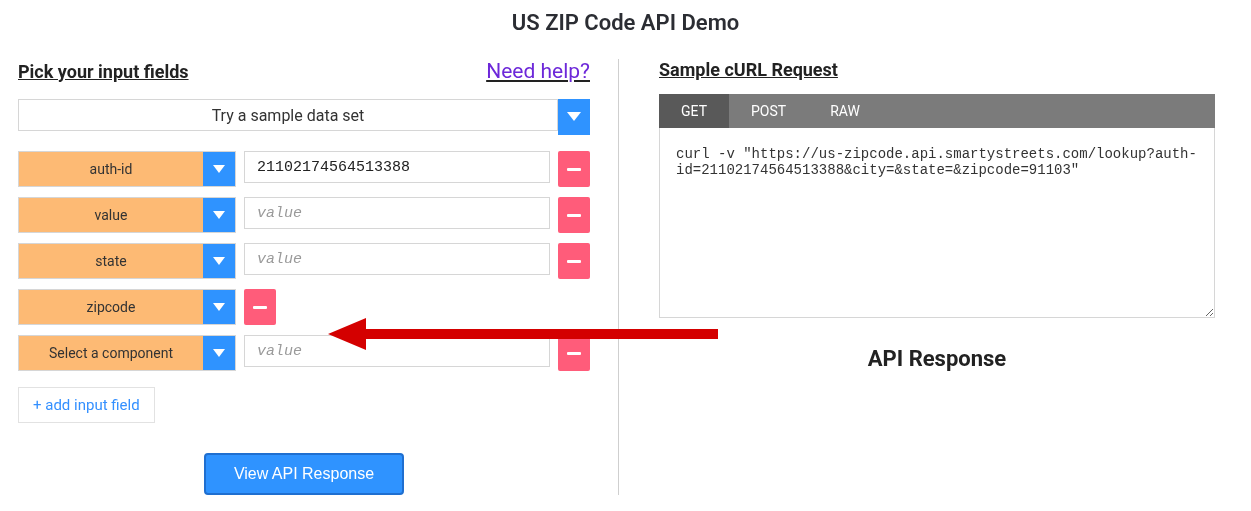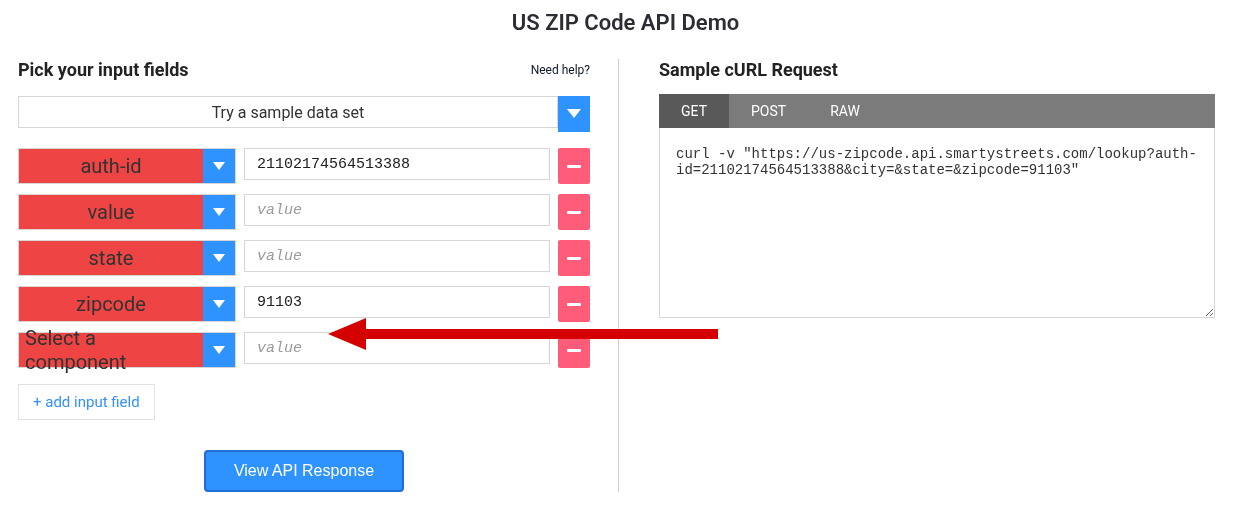--- a/index.html
+++ b/index.html
@@ -32,29 +32,30 @@
     flex: 1;
     border-left: 1px solid #cfcfcf;
     padding-left: 40px;
     padding-right: 18px;
   }
   .section-header {
     display: flex;
     justify-content: space-between;
     align-items: center;
     margin-bottom: 16px;
+    text-decoration: underline;
   }
   .section-title {
     font-size: 18px;
     font-weight: 700;
     color: #222;
   }
   .help-link {
-    color: #0f172a;
-    font-size: 12px;
+    color: #6d28d9;
+    font-size: 21px;
     cursor: pointer;
   }
   .sample-row {
     display: flex;
     margin-bottom: 16px;
   }
   .sample-select {
     flex: 1;
     border: 1px solid #d6d6d6;
     height: 32px;
@@ -84,23 +85,23 @@
     display: flex;
     width: 218px;
     border: 1px solid #d6d6d6;
     height: 36px;
   }
   .field-name {
     flex: 1;
     display: flex;
     align-items: center;
     justify-content: center;
-    font-size: 20px;
+    font-size: 14px;
     color: #333;
-    background: #ef4444;
+    background: #fdba74;
     padding: 0 6px;
   }
   .field-drop {
     width: 32px;
     background: #2f93ff;
     display: flex;
     align-items: center;
     justify-content: center;
     cursor: pointer;
   }
@@ -278,21 +279,20 @@
 
     <div class="field-row">
       <div class="field-name-wrap">
         <div class="field-name">zipcode</div>
         <div class="field-drop">
           <svg width="12" height="8" viewBox="0 0 12 8">
               <polygon points="0,0 12,0 6,8" fill="#fff"></polygon>
             </svg>
         </div>
       </div>
-      <input class="field-value" value="91103" placeholder="value" style="">
       <div class="remove-btn">
           <div></div>
         </div>
     </div>
 
     <div class="field-row">
       <div class="field-name-wrap">
         <div class="field-name">Select a component</div>
         <div class="field-drop">
           <svg width="12" height="8" viewBox="0 0 12 8">
@@ -322,19 +322,20 @@
 
     <div class="tabs">
       <div class="tab active">GET</div>
       <div class="tab">POST</div>
       <div class="tab">RAW</div>
     </div>
 
     <div class="curl-box">curl -v "https://us-zipcode.api.smartystreets.com/lookup?auth-id=21102174564513388&amp;city=&amp;state=&amp;zipcode=91103"</div>
 
 
+    <div class="api-response-title">API Response</div>
   </div>
 </div>
 
 <svg class="arrow-overlay" width="400" height="40">
   <line x1="390" y1="18" x2="30" y2="18" stroke="#d40000" stroke-width="10"></line>
   <polygon points="0,18 38,2 38,34" fill="#d40000"></polygon>
 </svg>
 
 </body></html>

